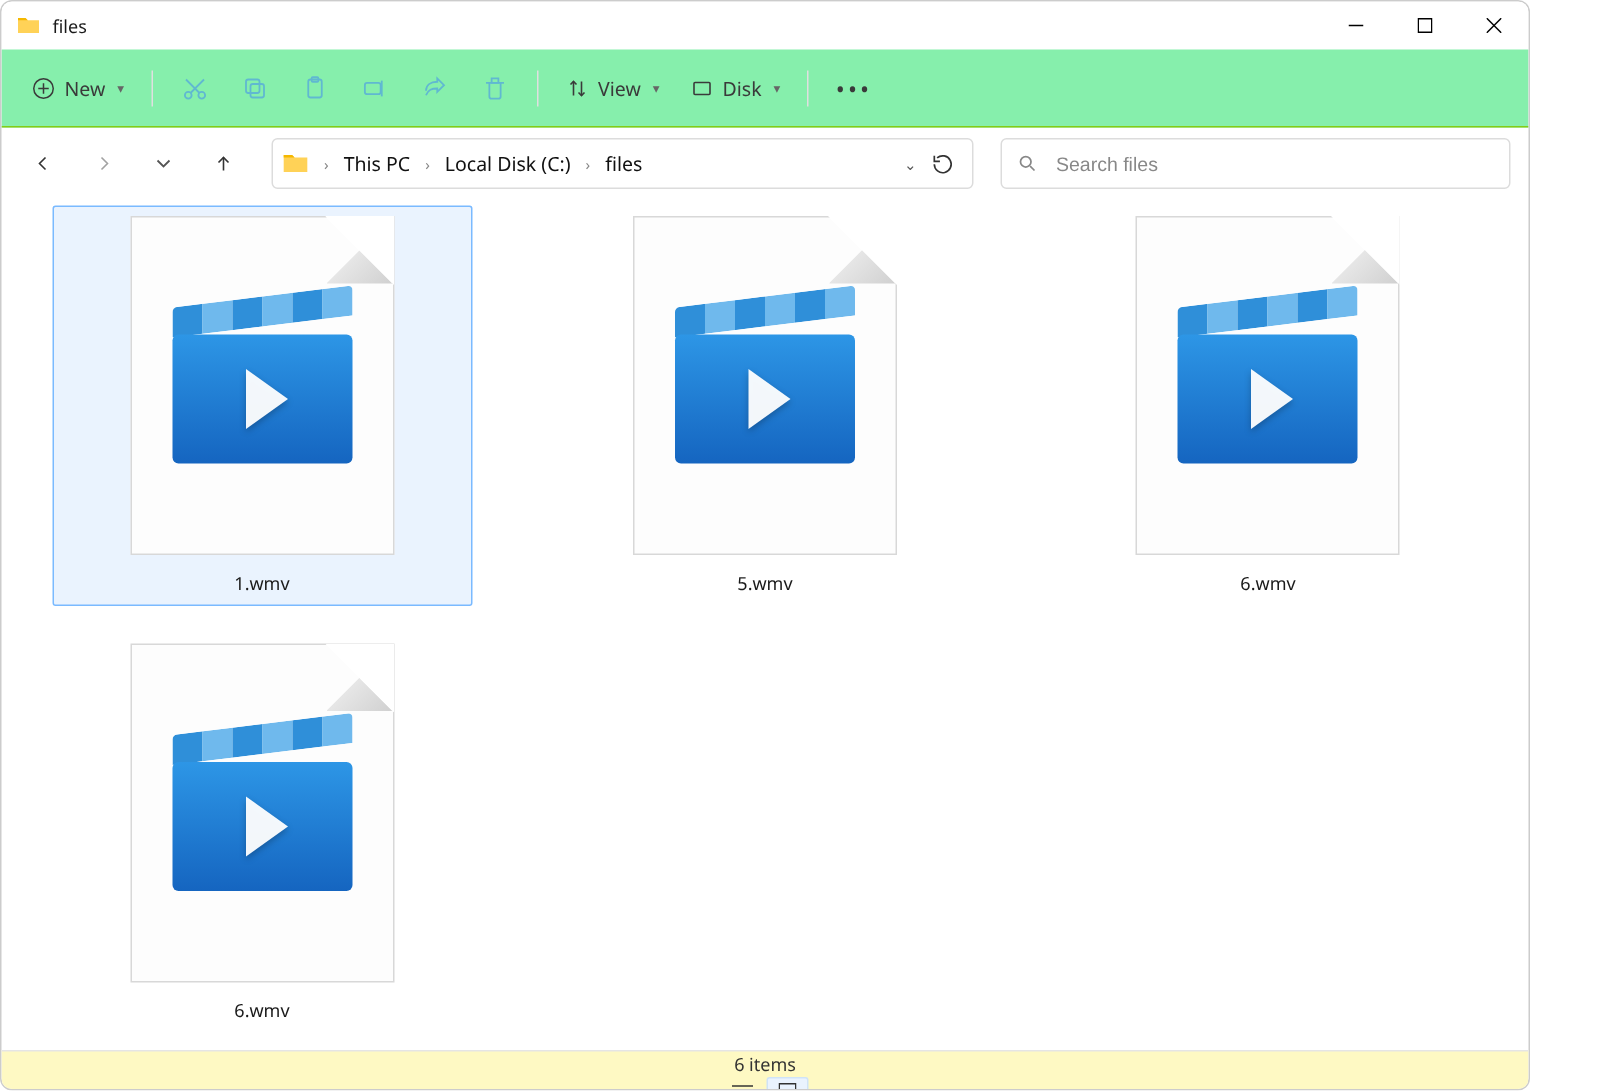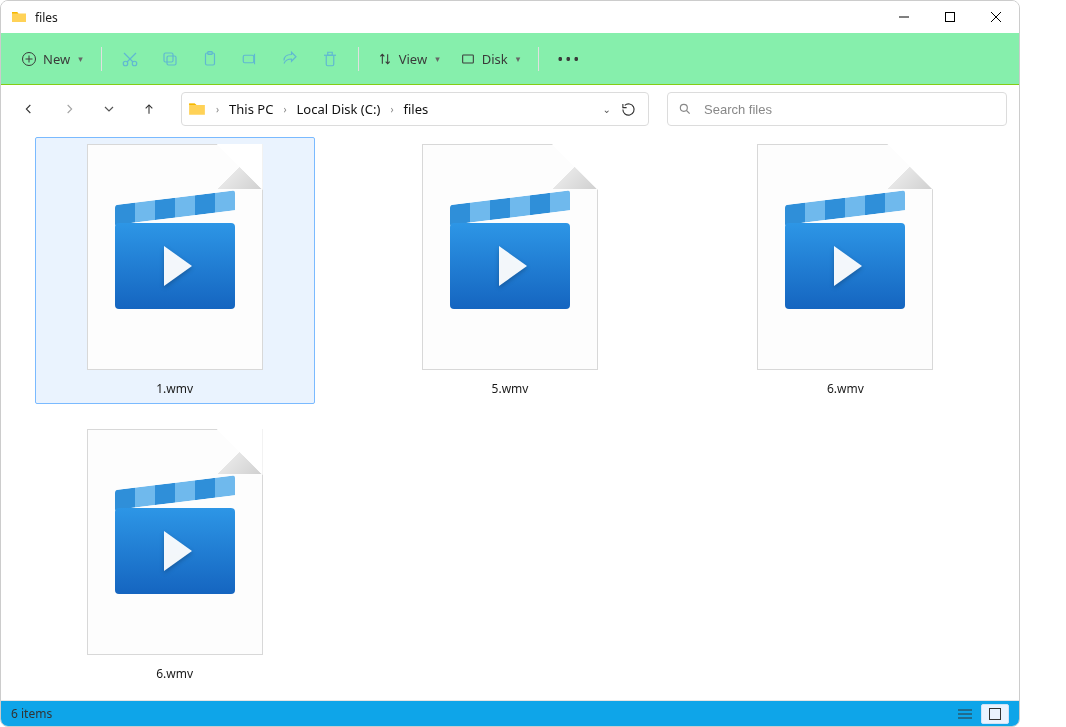--- a/index.html
+++ b/index.html
@@ -46,21 +46,21 @@
   
   .vidicon { width:120px; height:108px; position:relative; }
   .clap-top { position:absolute; top:0; left:0; width:100%; height:20px; transform:skewY(-7deg) translateY(2px); transform-origin:left; border-radius:3px 3px 0 0; overflow:hidden; display:flex; }
   .clap-top div { flex:1; }
   .clap-top div:nth-child(odd){ background:#2f8fd9; }
   .clap-top div:nth-child(even){ background:#6fb9ed; }
   .screen { position:absolute; top:20px; left:0; width:100%; height:86px; border-radius:4px; background:linear-gradient(180deg,#2d96e6 0%, #1565c0 100%); display:flex; align-items:center; justify-content:center; }
   .play { width:0; height:0; border-left:28px solid rgba(255,255,255,.95); border-top:20px solid transparent; border-bottom:20px solid transparent; filter: drop-shadow(0 2px 2px rgba(0,0,0,.25)); margin-left:6px; }
 
   
-  .status { height:26px; border-top:1px solid #e5e5e5; display:flex; align-items:center; justify-content:space-between; padding:0 10px; font-size:12px; color:#333; background:#0ea5e9; }
+  .status { height:26px; border-top:1px solid #e5e5e5; display:flex; align-items:center; justify-content:space-between; padding:0 10px; font-size:12px; color:#333; background:#fef9c3;flex-direction:column; }
   .viewtoggles { display:flex; gap:2px; }
   .vt { width:28px; height:20px; display:flex; align-items:center; justify-content:center; border:1px solid transparent; cursor:pointer; border-radius:2px; }
   .vt.active { background:#eaf3fe; border-color:#cfe3f7; }
 
   svg { display:block; }
   .folder-mini { display:inline-block; }
 </style>
 </head>
 <body>
 

